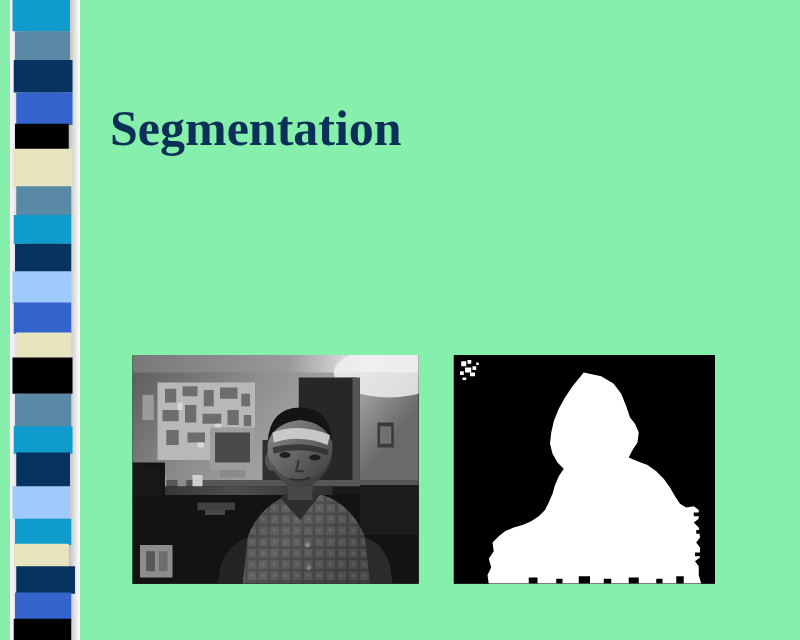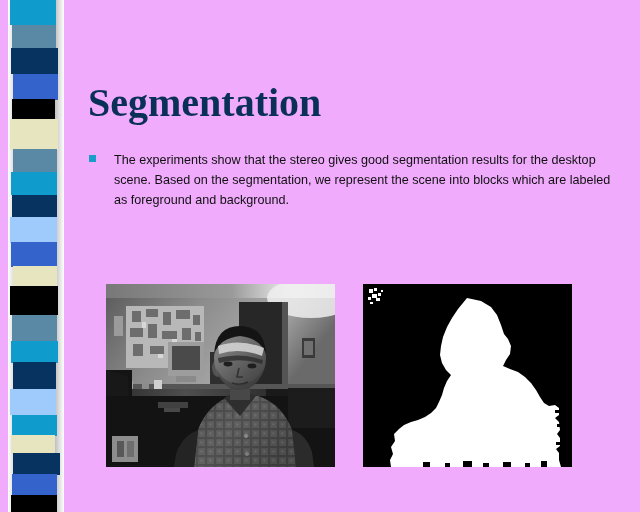--- a/index.html
+++ b/index.html
@@ -119,21 +119,21 @@
     width: 209px;
     height: 183px;
     background: #000000;
     overflow: hidden;
   }
   .figure svg { display: block; }
 </style>
 </head>
 <body>
 
-<div id="slide" style="background: #f0abfc;">
+<div id="slide" style="background: #86efac;">
 
   <div id="sidebar">
     <div class="backing"></div>
     <div class="bands" id="sidebar-bands">
         <div class="band" style="top: 0px; height: 25.3609px; background: rgb(15, 156, 205); left: 10px; width: 46px;"></div>
         <div class="band" style="top: 24.5609px; height: 24.4162px; background: rgb(90, 137, 166); left: 12px; width: 44px;"></div>
         <div class="band" style="top: 48.1771px; height: 26.3055px; background: rgb(6, 51, 95); left: 11px; width: 47px;"></div>
         <div class="band" style="top: 73.6827px; height: 26.3055px; background: rgb(53, 99, 204); left: 13px; width: 45px;"></div>
         <div class="band" style="top: 99.1882px; height: 20.6376px; background: rgb(0, 0, 0); left: 12px; width: 43px;"></div>
         <div class="band" style="top: 119.026px; height: 31.0288px; background: rgb(230, 229, 192); left: 10px; width: 48px;"></div>
@@ -151,26 +151,20 @@
         <div class="band" style="top: 414.701px; height: 21.5823px; background: rgb(15, 156, 205); left: 12px; width: 45px;"></div>
         <div class="band" style="top: 435.483px; height: 18.7483px; background: rgb(230, 229, 192); left: 11px; width: 44px;"></div>
         <div class="band" style="top: 453.432px; height: 21.5823px; background: rgb(6, 51, 95); left: 13px; width: 47px;"></div>
         <div class="band" style="top: 474.214px; height: 21.5823px; background: rgb(53, 99, 204); left: 12px; width: 45px;"></div>
         <div class="band" style="top: 494.996px; height: 17.8037px; background: rgb(0, 0, 0); left: 11px; width: 46px;"></div>
       </div>
   </div>
 
   <h1 id="title" style="color: rgb(11, 48, 87);">Segmentation</h1>
 
-  <div id="body-block">
-    <div class="bullet-row">
-      <span class="bullet-marker" style="background: rgb(26, 157, 200);"></span>
-      <span class="bullet-text">The experiments show that the stereo gives good segmentation results for the desktop scene. Based on the segmentation, we represent the scene into blocks which are labeled as foreground and background.</span>
-    </div>
-  </div>
 
   <div id="figures">
 
     <div id="figure-photo" class="figure">
       <svg width="229" height="183" viewBox="0 0 229 183">
         <defs>
           <linearGradient id="ceilGlow" x1="0" y1="0" x2="1" y2="0">
             <stop offset="0%" stop-color="#787878"></stop>
             <stop offset="55%" stop-color="#9a9a9a"></stop>
             <stop offset="82%" stop-color="#f2f2f2"></stop>

